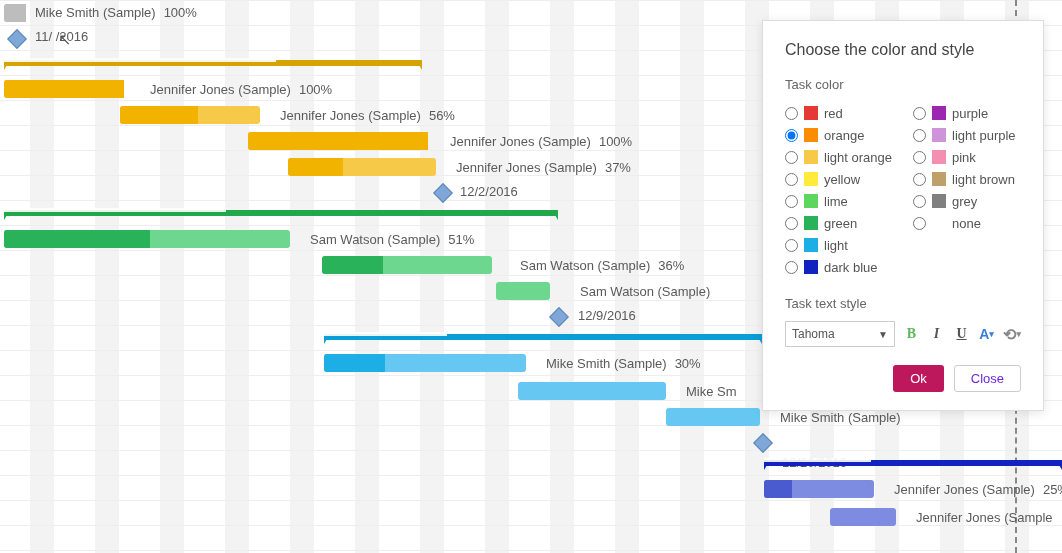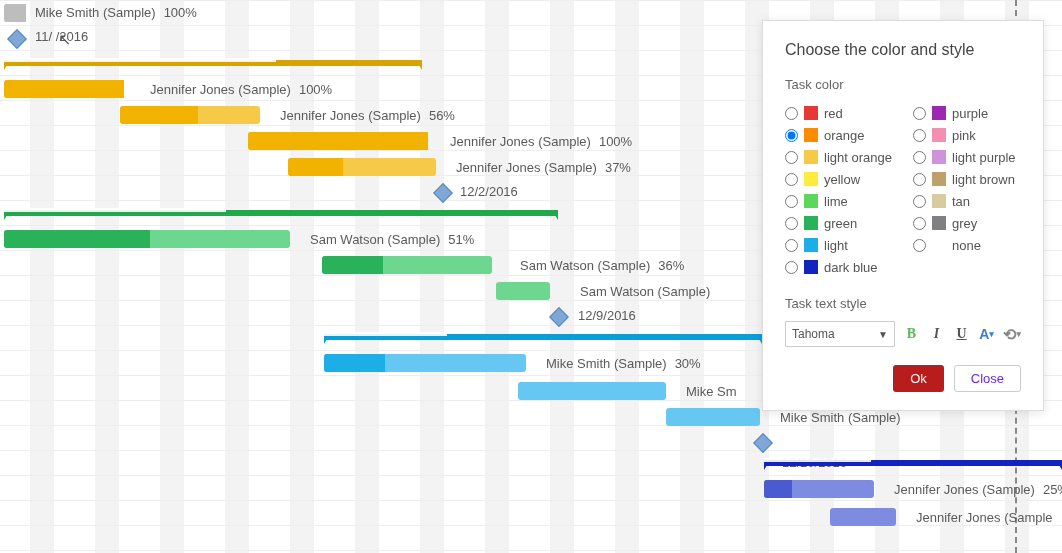--- a/index.html
+++ b/index.html
@@ -39,21 +39,21 @@
 .font-select .caret { font-size: 10px; }
 .fbtn { width: 20px; height: 20px; display: inline-flex; align-items: center; justify-content: center; font-size: 14px; font-weight: bold; cursor: pointer; }
 .fbtn.bold { color: #5cb85c; font-family: Georgia, serif; }
 .fbtn.italic { font-style: italic; font-family: Georgia, serif; }
 .fbtn.underline { text-decoration: underline; font-family: Georgia, serif; }
 .fbtn.color { color: #3b7dd8; }
 .fbtn.clear { color: #888; font-size: 16px; }
 
 .btn-row { display: flex; justify-content: flex-end; gap: 10px; }
 .btn { padding: 5px 16px; border-radius: 3px; font-size: 13px; cursor: pointer; border: 1px solid transparent; }
-.btn-ok { background: #b91c1c; color: #fff; margin-left: 8px; }
+.btn-ok { background: #be185d; color: #fff; margin-left: 8px; }
 .btn-close { background: #fff; color: #6d28d9; border: 1px solid #ccc; }
 
 .cursor { position: absolute; font-size: 16px; pointer-events: none; }
 </style>
 </head>
 <body>
 
 <div class="gantt-grid">
   <div id="grid-container">
       <div class="vline" style="left: 30px;"></div>
@@ -227,37 +227,32 @@
         </label>
       </div>
     <div class="color-col" id="colors-right">
         <label class="color-row">
           <input type="radio" name="taskcolor" style="">
           <span class="swatch" style="background: rgb(156, 39, 176);"></span>
           <span class="color-name">purple</span>
         </label>
         <label class="color-row">
           <input type="radio" name="taskcolor" style="">
+          <span class="swatch" style="background: rgb(206, 147, 216);"></span>
+          <span class="color-name">light purple</span>
+        </label>
+        <label class="color-row">
+          <input type="radio" name="taskcolor" style="">
           <span class="swatch" style="background: rgb(244, 143, 177);"></span>
           <span class="color-name">pink</span>
         </label>
         <label class="color-row">
           <input type="radio" name="taskcolor" style="">
-          <span class="swatch" style="background: rgb(206, 147, 216);"></span>
-          <span class="color-name">light purple</span>
-        </label>
-        <label class="color-row">
-          <input type="radio" name="taskcolor" style="">
           <span class="swatch" style="background: rgb(191, 160, 107);"></span>
           <span class="color-name">light brown</span>
-        </label>
-        <label class="color-row">
-          <input type="radio" name="taskcolor" style="">
-          <span class="swatch" style="background: rgb(217, 203, 160);"></span>
-          <span class="color-name">tan</span>
         </label>
         <label class="color-row">
           <input type="radio" name="taskcolor" style="">
           <span class="swatch" style="background: rgb(128, 128, 128);"></span>
           <span class="color-name">grey</span>
         </label>
         <label class="color-row">
           <input type="radio" name="taskcolor" style="">
           <span class="swatch"></span>
           <span class="color-name">none</span>

